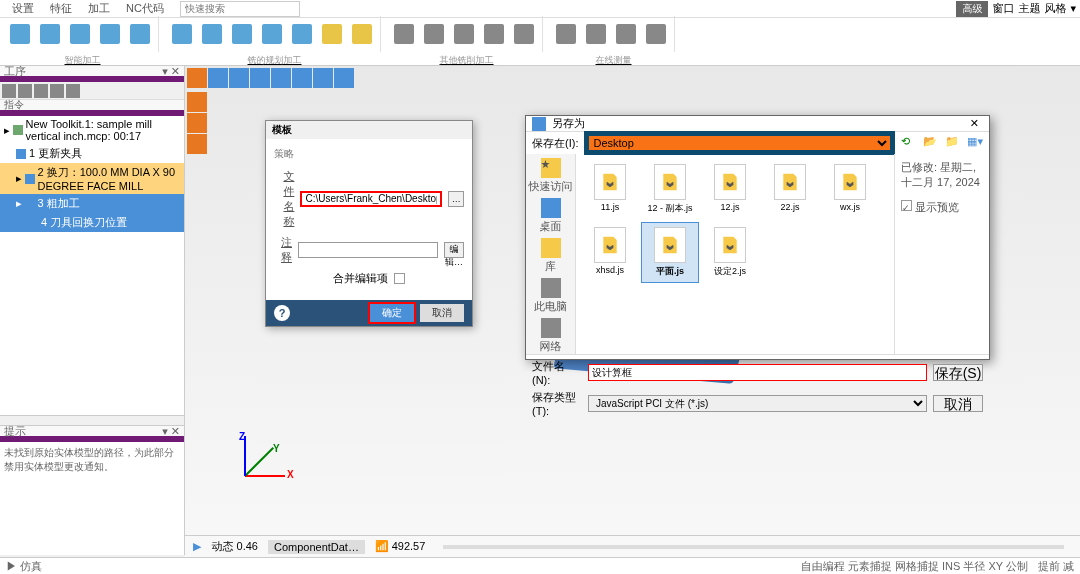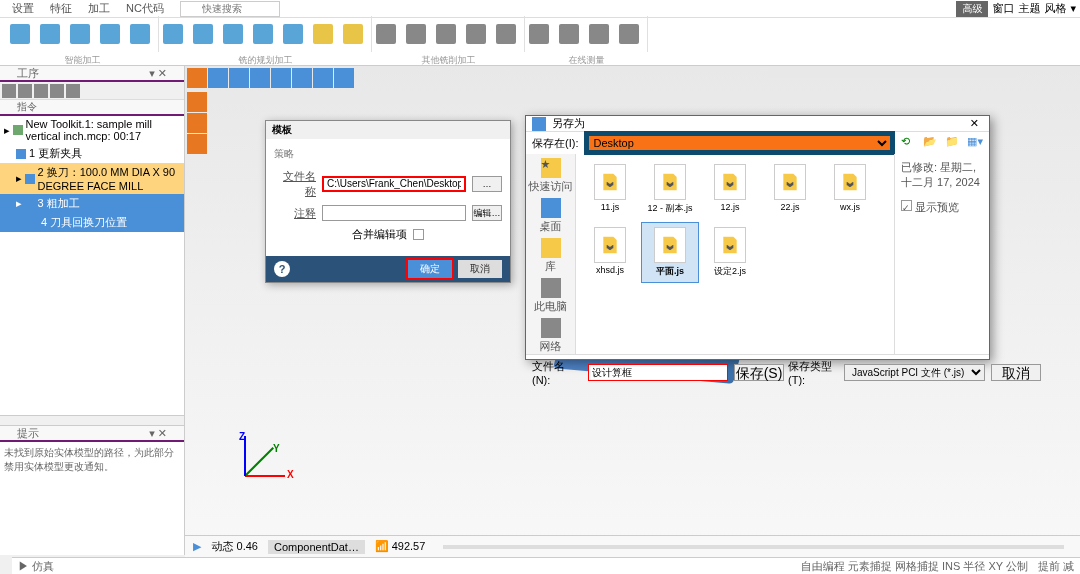--- a/index.html
+++ b/index.html
@@ -1,32 +1,32 @@
 <!DOCTYPE html>
 <html><head>
 <meta charset="utf-8">
 <style>
 *{margin:0;padding:0;box-sizing:border-box;font-family:"Microsoft YaHei",Arial,sans-serif;font-size:11px;}
 body{width:1080px;height:574px;background:#f0f0f0;overflow:hidden;position:relative;}
 .titlebar{height:18px;background:#fff;border-bottom:1px solid #ddd;display:flex;align-items:center;padding:0 4px;}
 .titlebar .menu-item{padding:0 8px;color:#555;cursor:pointer;}
 .titlebar .right{margin-left:auto;display:flex;gap:4px;align-items:center;}
 .titlebar .badge{background:#666;color:#fff;padding:1px 6px;font-size:10px;}
-.ribbon{height:48px;background:#fff;border-bottom:1px solid #ccc;display:flex;align-items:center;padding:2px 6px;gap:0;}
+.ribbon{height:48px;background:#fff;border-bottom:1px solid #ccc;display:flex;align-items:center;padding:2px 6px;gap:9px;text-decoration:underline;}
 .rib-btn{width:28px;height:36px;display:flex;flex-direction:column;align-items:center;justify-content:center;cursor:pointer;}
 .rib-btn .ico{width:20px;height:20px;background:#5aa5d8;border-radius:2px;}
 .rib-btn .ico.y{background:#e8c547;}
 .rib-btn .ico.g{background:#888;}
 .rib-group{display:flex;gap:2px;border-right:1px solid #e0e0e0;padding-right:4px;align-items:center;}
 .rib-sect{display:flex;flex-direction:column;align-items:center;}
 .rib-sect-label{font-size:9px;color:#999;text-align:center;margin-top:2px;}
-.search-box{border:1px solid #ccc;width:100px;height:16px;font-size:10px;padding:0 21px;color:#999;margin-left:8px;}
+.search-box{border:1px solid #ccc;width:120px;height:16px;font-size:10px;padding:0 4px;color:#999;margin-left:8px;}
 .main{display:flex;height:calc(100% - 85px);}
 .left-panel{width:185px;background:#fff;border-right:1px solid #ccc;display:flex;flex-direction:column;}
-.panel-hdr{height:16px;background:#f8f8f8;border-bottom:2px solid #701a75;display:flex;align-items:center;padding:0 17px;font-size:10px;color:#666;}
+.panel-hdr{height:16px;background:#f8f8f8;border-bottom:6px solid #701a75;display:flex;align-items:center;padding:0 4px;font-size:10px;color:#666;}
 .panel-toolbar{height:18px;background:#f0f0f0;border-bottom:1px solid #ddd;display:flex;gap:2px;align-items:center;padding:0 2px;}
 .tb-ico{width:14px;height:14px;background:#888;cursor:pointer;}
 .tree{flex:1;overflow:auto;font-size:10px;}
 .tree-item{padding:2px 4px;display:flex;align-items:center;gap:3px;cursor:pointer;}
 .tree-item.hi1{background:#ffd47f;}
 .tree-item.hi2{background:#4a90d9;color:#fff;}
 .tree-ico{width:10px;height:10px;background:#4a90d9;flex-shrink:0;}
 .tree-ico.g{background:#6fa86f;}
 .prompt-panel{height:130px;border-top:1px solid #ccc;}
 .prompt-body{padding:4px;font-size:10px;color:#666;}
@@ -35,21 +35,21 @@
 .vp-btn{width:20px;height:20px;background:#4a90d9;cursor:pointer;}
 .vp-btn.o{background:#e87722;}
 .vp-side{position:absolute;top:26px;left:2px;display:flex;flex-direction:column;gap:1px;}
 .model{position:absolute;top:220px;left:380px;width:180px;height:90px;background:linear-gradient(135deg,#5a8fd8,#3a6fa8);transform:skew(-15deg,5deg);border-radius:4px;}
 .axis{position:absolute;bottom:40px;left:40px;width:80px;height:80px;}
 .axis-line{position:absolute;width:40px;height:2px;left:20px;top:40px;transform-origin:left center;}
 .axis-line.x{background:red;}
 .axis-line.y{background:green;transform:rotate(-45deg);}
 .axis-line.z{background:blue;transform:rotate(-90deg);}
 .axis-label{position:absolute;font-size:10px;font-weight:bold;}
-.template-dlg{position:absolute;top:120px;left:265px;width:246px;background:#fff;border:1px solid #888;box-shadow:2px 2px 8px rgba(0,0,0,0.3);}
+.template-dlg{position:absolute;top:120px;left:265px;width:208px;background:#fff;border:1px solid #888;box-shadow:2px 2px 8px rgba(0,0,0,0.3);}
 .dlg-title{height:18px;background:#f0f0f0;padding:2px 6px;font-size:10px;font-weight:bold;}
 .dlg-body{padding:8px;}
 .dlg-row{display:flex;align-items:center;gap:6px;margin-bottom:6px;font-size:10px;}
 .dlg-row label{width:42px;text-align:right;color:#555;text-decoration:underline;}
 .dlg-input{flex:1;border:1px solid #999;height:16px;padding:0 3px;font-size:10px;}
 .dlg-input.hl{border:2px solid red;}
 .dlg-btn-sm{width:30px;height:16px;border:1px solid #999;background:#f0f0f0;font-size:9px;cursor:pointer;}
 .dlg-footer{height:26px;background:#2b5278;display:flex;justify-content:flex-end;align-items:center;gap:6px;padding:0 8px;}
 .dlg-fbtn{width:44px;height:18px;background:#4a90d9;color:#fff;border:none;font-size:10px;cursor:pointer;}
 .dlg-fbtn.hl{outline:2px solid red;}
@@ -66,27 +66,27 @@
 .save-places{width:50px;background:#f4f4f4;border-right:1px solid #ddd;display:flex;flex-direction:column;align-items:center;padding-top:4px;gap:4px;}
 .place-item{display:flex;flex-direction:column;align-items:center;font-size:9px;color:#555;cursor:pointer;}
 .place-ico{width:20px;height:20px;margin-bottom:1px;}
 .save-files{flex:1;padding:6px;display:flex;flex-wrap:wrap;gap:4px;align-content:flex-start;}
 .file-item{width:56px;display:flex;flex-direction:column;align-items:center;cursor:pointer;padding:4px;}
 .file-item.sel{background:#d0e4f5;outline:1px solid #4a90d9;font-weight:bold;}
 .file-ico{width:32px;height:36px;background:#fff;border:1px solid #ccc;display:flex;align-items:center;justify-content:center;}
 .file-ico svg{width:20px;height:20px;}
 .file-name{font-size:9px;margin-top:2px;text-align:center;}
 .save-preview{width:95px;border-left:1px solid #ddd;padding:6px;font-size:9px;color:#555;}
-.save-bottom{border-top:1px solid #ddd;padding:4px 6px;display:flex;flex-direction:row;gap:4px;}
+.save-bottom{border-top:1px solid #ddd;padding:4px 6px;display:flex;flex-direction:column;gap:4px;}
 .save-brow{display:flex;align-items:center;gap:6px;font-size:10px;}
 .save-brow label{width:50px;}
 .save-binput{flex:1;border:1px solid #999;height:17px;padding:0 3px;font-size:10px;}
 .save-binput.hl{border:1.5px solid red;}
 .save-bbtn{width:50px;height:17px;border:1px solid #999;background:#f0f0f0;font-size:14px;cursor:pointer;}
-.statusbar{position:absolute;bottom:0;left:12px;right:0;height:17px;background:#fff;border-top:1px solid #ccc;display:flex;align-items:center;font-size:9px;color:#666;padding:0 6px;gap:10px;}
+.statusbar{position:absolute;bottom:0;left:0;right:0;height:17px;background:#fff;border-top:1px solid #ccc;display:flex;align-items:center;font-size:9px;color:#666;padding:0 6px;gap:10px;}
 .timeline{position:absolute;bottom:17px;left:185px;right:0;height:22px;background:#f8f8f8;border-top:1px solid #ccc;display:flex;align-items:center;padding:0 8px;font-size:10px;gap:10px;}
 .checkbox{width:11px;height:11px;border:1px solid #999;display:inline-block;}
 .checkbox.ck::after{content:"✓";font-size:9px;line-height:9px;}
 </style>
 </head>
 <body>
 
 <div class="titlebar">
   <span class="menu-item">设置</span>
   <span class="menu-item">特征</span>

